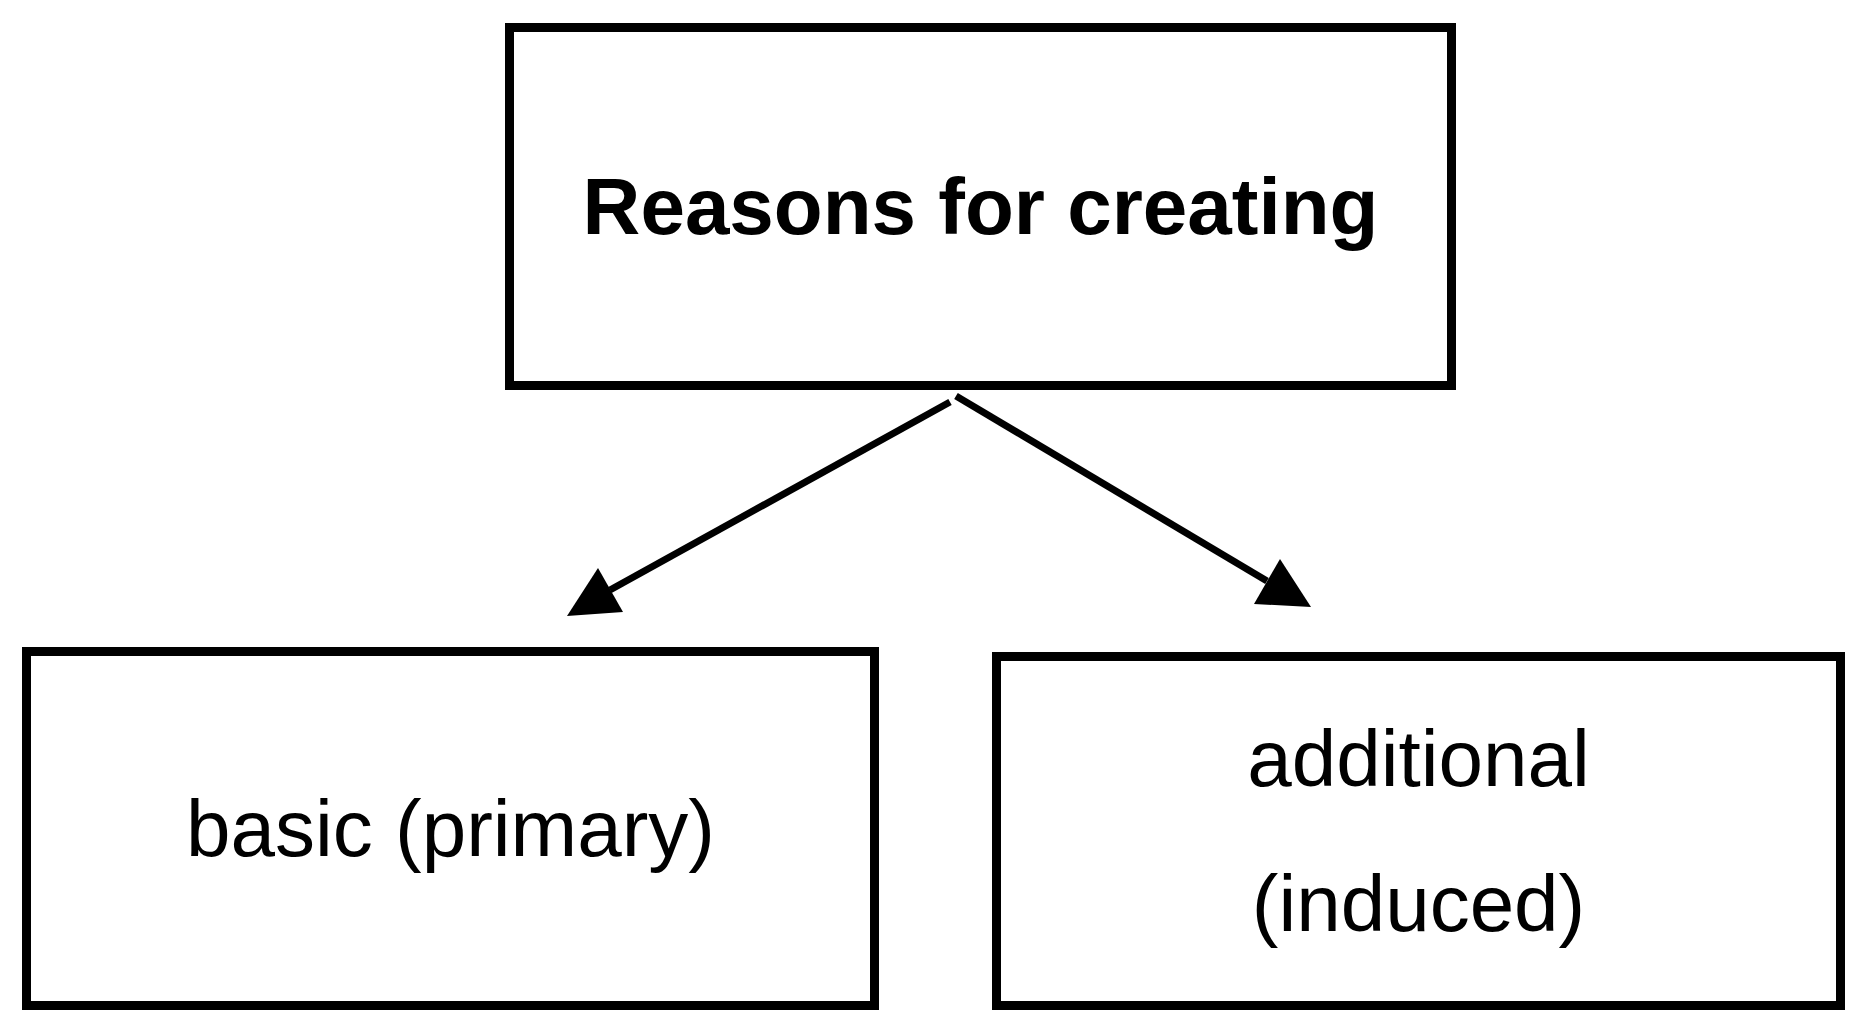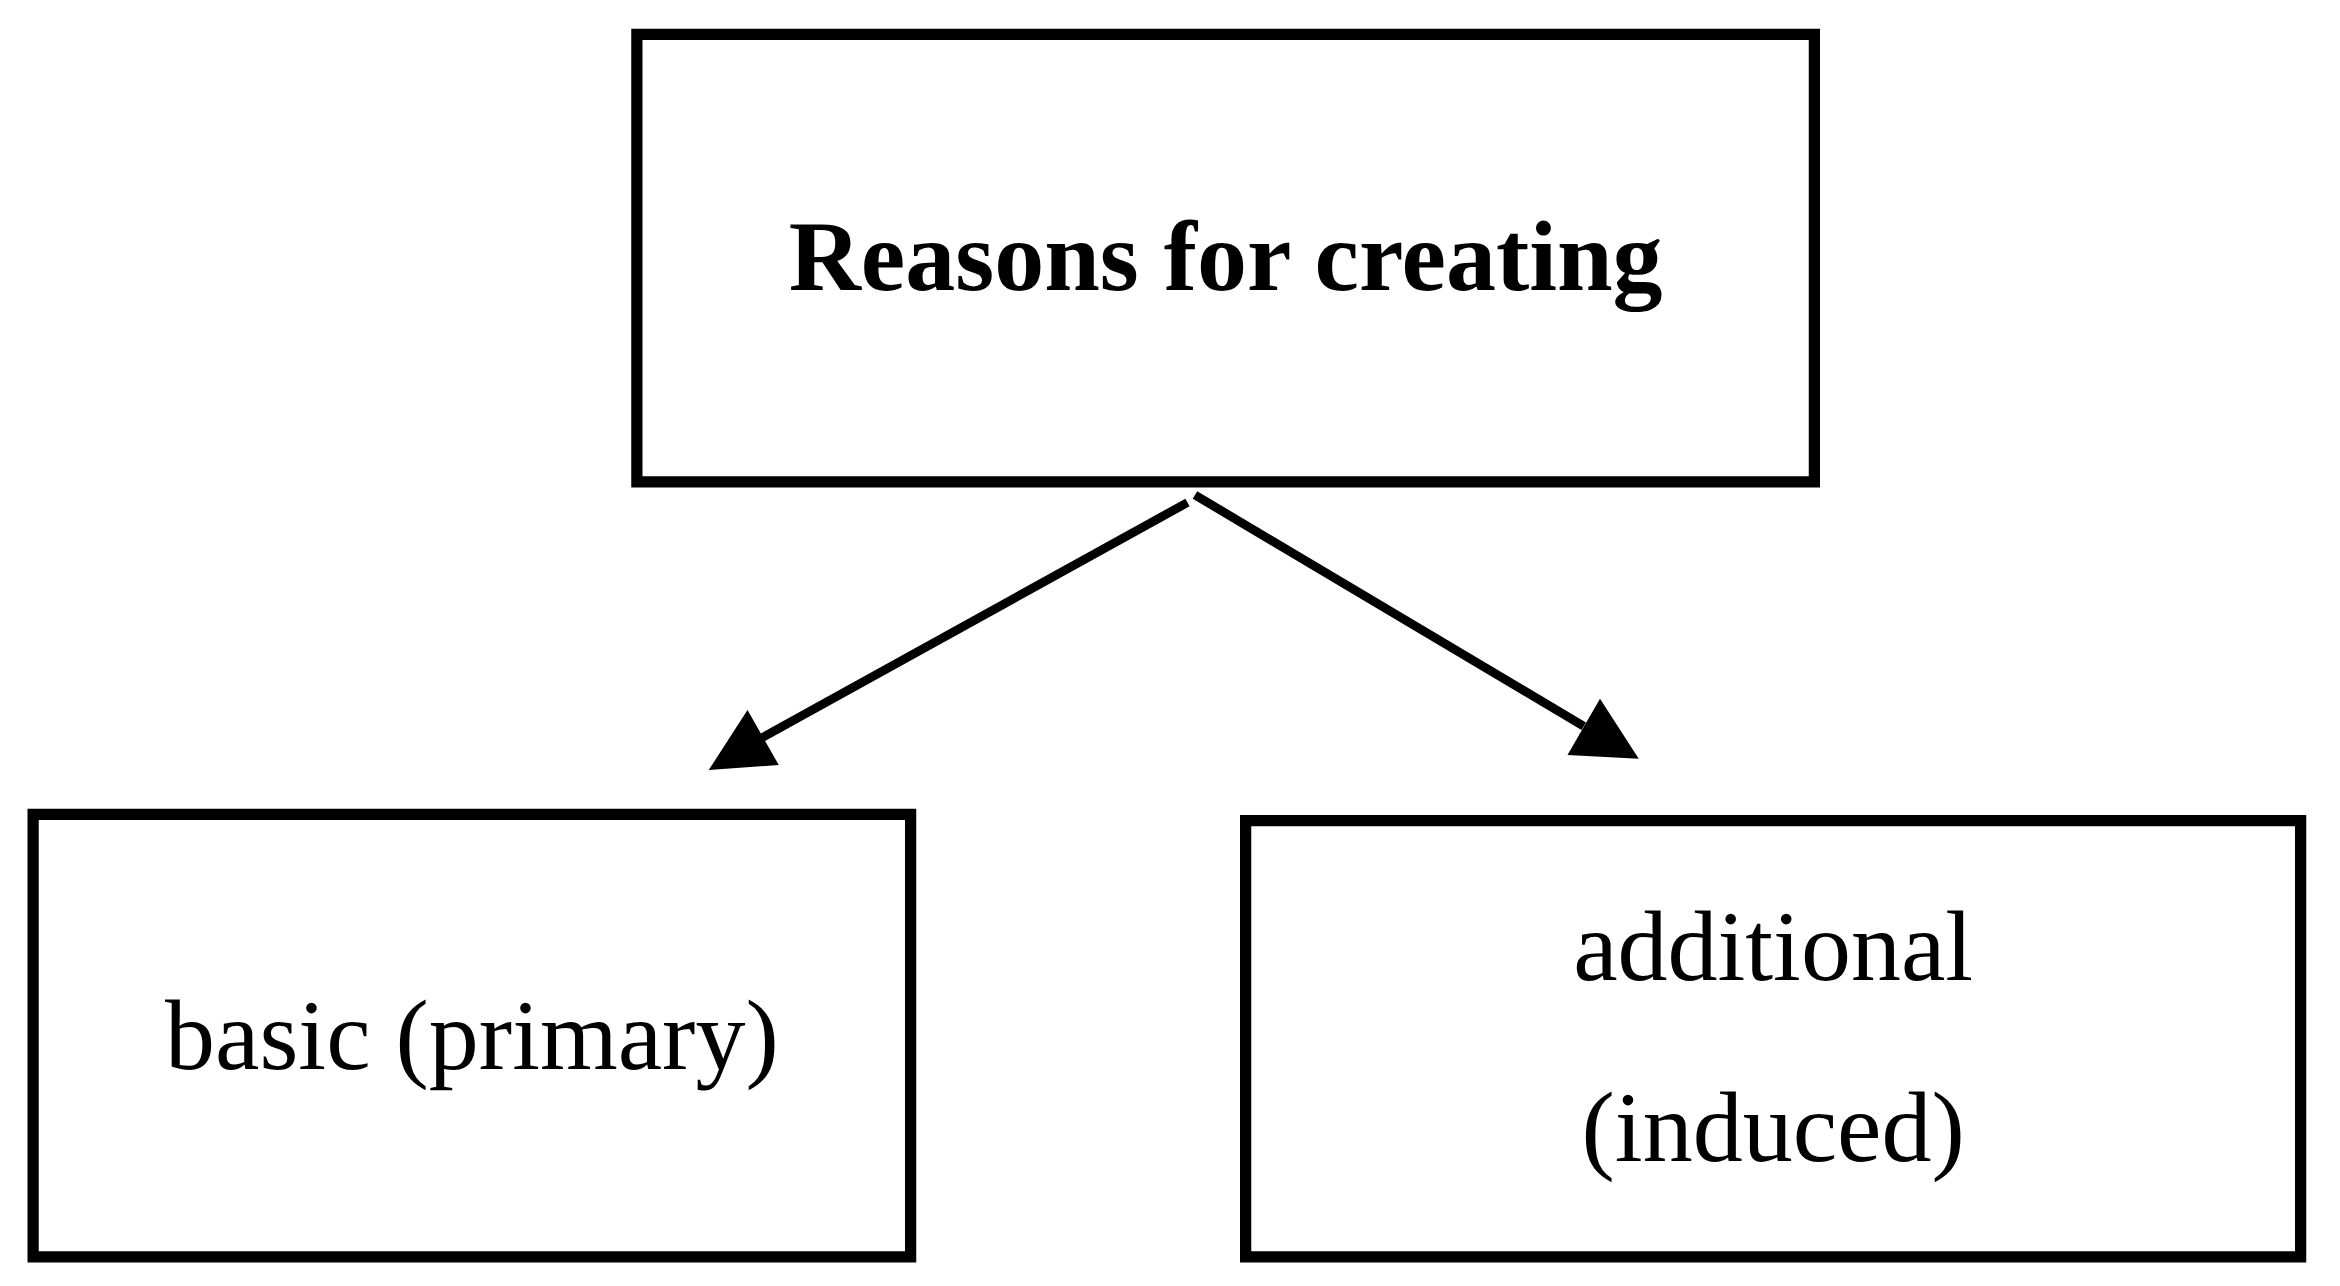--- a/index.html
+++ b/index.html
@@ -5,21 +5,21 @@
   html, body {
     margin: 0;
     padding: 0;
     background: #ffffff;
   }
   .canvas {
     position: relative;
     width: 1872px;
     height: 1029px;
     background: var(--background, #ffffff);
-    font-family: Liberation Serif, serif;
+    font-family: Liberation Sans, sans-serif;
     color: var(--text, #000000);
     overflow: hidden;
   }
   .connectors {
     position: absolute;
     left: 0;
     top: 0;
     width: 1872px;
     height: 1029px;
     color: var(--line, #000000);
@@ -41,21 +41,21 @@
     top: 23px;
     width: 951px;
     height: 367px;
     font-weight: bold;
     font-size: 80px;
     line-height: 137px;
   }
   .box-basic {
     left: 22px;
     top: 647px;
-    width: 711px;
+    width: 857px;
     height: 363px;
     font-size: 80px;
     line-height: 110px;
   }
   .box-additional {
     left: 992px;
     top: 652px;
     width: 853px;
     height: 358px;
     font-size: 80px;

